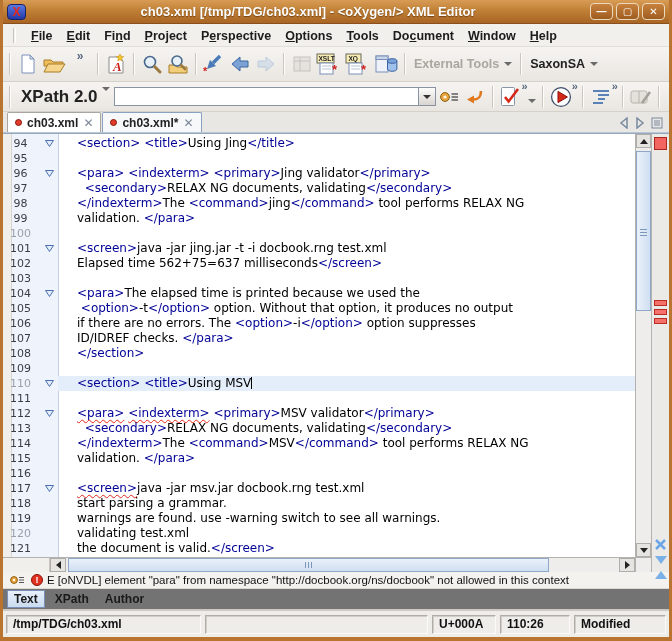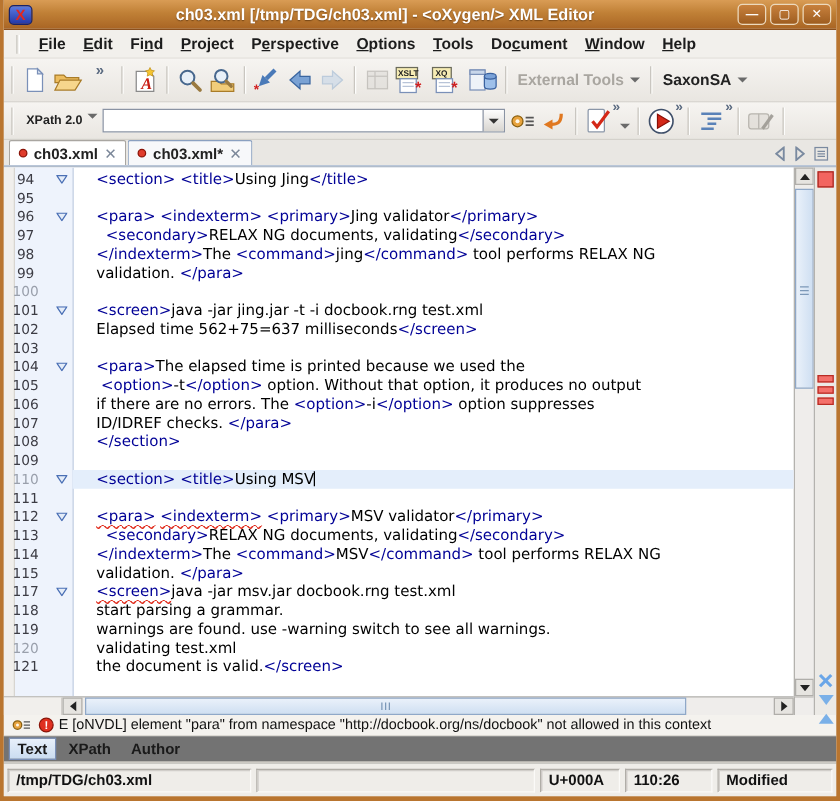--- a/index.html
+++ b/index.html
@@ -39,21 +39,21 @@
   .tbi{ display:flex; align-items:center; justify-content:center; min-width:26px; height:26px;
     padding:0 1px; border-radius:3px; }
   .tbi.dis{ opacity:.55; }
   .tb-label{ font-size:12.5px; font-weight:bold; color:#222; padding:0 4px; display:flex; align-items:center; gap:5px;}
   .tb-label.dis{ color:#a9a6a0; }
   .dd-arrow{ width:0; height:0; border-left:4px solid transparent; border-right:4px solid transparent;
     border-top:4px solid #6a6a6a; display:inline-block; }
   .chev{ color:#5a6a80; font-size:12px; font-weight:bold; align-self:flex-start; line-height:10px; }
   .ovfl{ color:#5a6a80; font-size:11px; font-weight:bold; line-height:8px; align-self:flex-start; margin-left:-2px;}
 
-  .xpath-label{ font-size:10px; font-weight:bold; color:#222; margin:0 4px 0 6px; display:flex; align-items:flex-start; gap:4px;}
+  .xpath-label{ font-size:17px; font-weight:bold; color:#222; margin:0 4px 0 6px; display:flex; align-items:flex-start; gap:4px;}
   .xpath-combo{ width:322px; height:19px; background:#fff; border:1px solid #8a93a3; display:flex; }
   .xpath-input{ flex:1; border:none; outline:none; font-size:12px; padding:0 3px; background:transparent; }
   .combo-btn{ width:17px; background:linear-gradient(#fdfdfd,#d8d5d0); border-left:1px solid #8a93a3;
     display:flex; align-items:center; justify-content:center; }
   .combo-btn .dd-arrow{ border-top-color:#333; }
 
   
   .doctabs{ height:21px; background:#e9e7e3; display:flex; align-items:flex-end;
     padding-left:4px; border-bottom:1px solid #b9c6d8; }
   .dtab{ display:flex; align-items:center; gap:5px; height:20px; padding:0 7px;
@@ -492,20 +492,25 @@
             <span class="num">114</span>
             <span class="fold"></span>
             <span class="code"><span class="tag">&lt;/indexterm&gt;</span><span class="txt">The </span><span class="tag">&lt;command&gt;</span><span class="txt">MSV</span><span class="tag">&lt;/command&gt;</span><span class="txt"> tool performs RELAX NG</span></span>
           </div>
           <div class="cline">
             <span class="num">115</span>
             <span class="fold"></span>
             <span class="code"><span class="txt">validation. </span><span class="tag">&lt;/para&gt;</span></span>
           </div>
           <div class="cline">
+            <span class="num">116</span>
+            <span class="fold"></span>
+            <span class="code"></span>
+          </div>
+          <div class="cline">
             <span class="num">117</span>
             <span class="fold">
               <svg width="9" height="7">
                 <polygon points="0.5,0.5 8.5,0.5 4.5,6.5" fill="#e4ecf8" stroke="#4a6fb5"></polygon>
               </svg>
             </span>
             <span class="code"><span class="tag err">&lt;screen&gt;</span><span class="txt">java -jar msv.jar docbook.rng test.xml</span></span>
           </div>
           <div class="cline">
             <span class="num">118</span>

